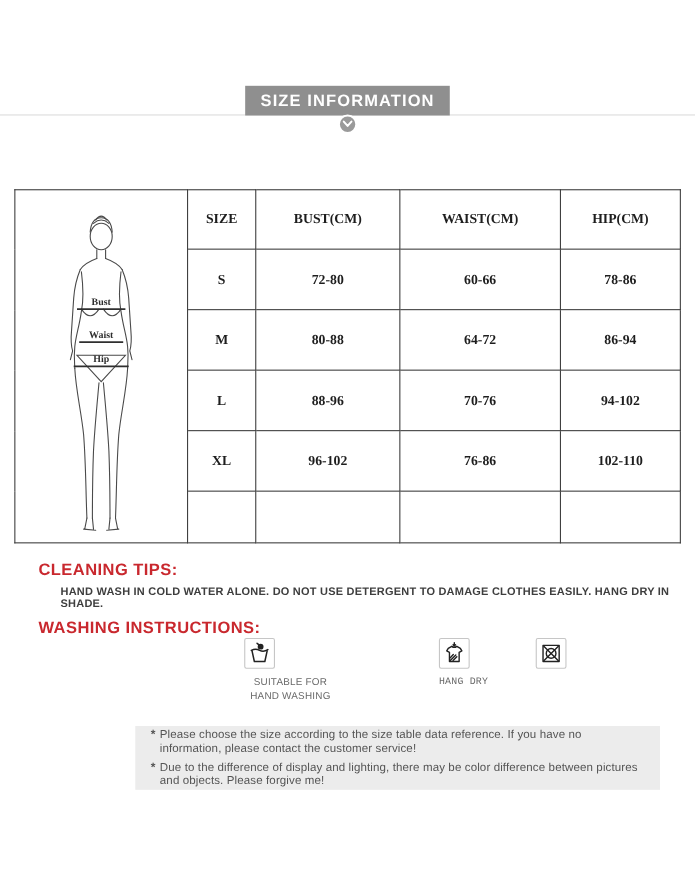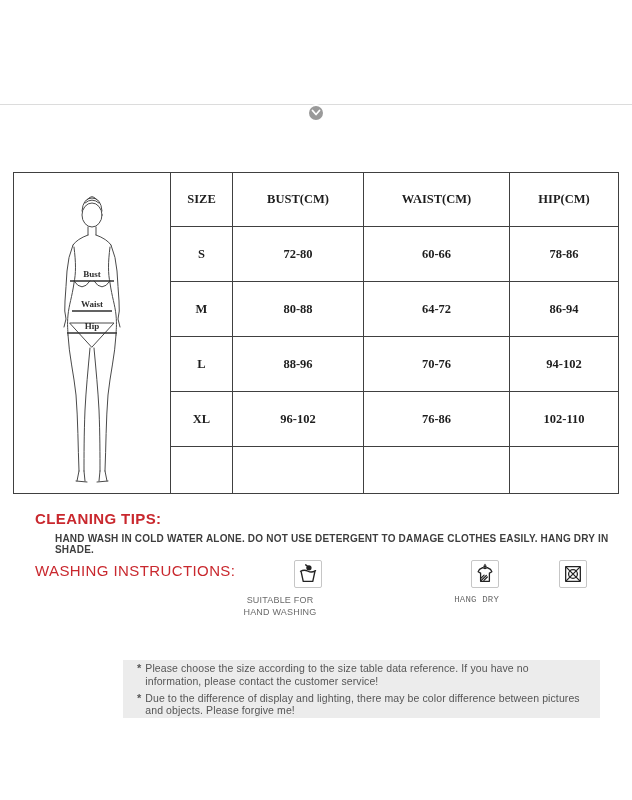--- a/index.html
+++ b/index.html
@@ -68,25 +68,25 @@
     color: #c9282e; font-size: 15px; font-weight: 700; letter-spacing: 0.4px;
   }
   .tips-body {
     position: absolute; left: 35px; top: 533px; width: 580px;
     color: #3e3e3e; font-size: 10px; font-weight: 700; letter-spacing: 0.2px; margin-left: 20px;
   }
 
   
   .wash-title {
     position: absolute; left: 35px; top: 562px;
-    color: #c9282e; font-size: 15px; font-weight: 400; letter-spacing: 0.4px;
+    color: #c9282e; font-size: 15px; font-weight: 700; letter-spacing: 0.4px;
   }
   .wash-item {
-    position: absolute; top: 560px; width: 100px;
-    display: flex; flex-direction: column; align-items: flex-end;
+    position: absolute; top: 580px; width: 100px;
+    display: flex; flex-direction: column; align-items: flex-start;
   }
   .wash-item .icon-box {
     width: 28px; height: 28px;
     border: 1px solid #c6c6c6; border-radius: 2px;
     background: #ffffff;
     display: flex; align-items: center; justify-content: center;
   }
   .wash-item .icon-box svg { display: block; }
   .wash-label {
     margin-top: 6px; max-width: 84px;
@@ -116,20 +116,21 @@
   .note-text {
     color: #555555; font-size: 10.5px; line-height: 1.22; letter-spacing: 0.1px;
   }
 </style>
 </head>
 <body>
 
 <div class="page">
 
   <div class="header-rule"></div>
+  <div class="banner">SIZE INFORMATION</div>
   <div class="chevron-wrap">
     <svg width="10" height="8" viewBox="0 0 10 8">
       <polyline points="1.5,1.5 5,5.5 8.5,1.5" fill="none" stroke="#ffffff" stroke-width="1.8" stroke-linecap="round" stroke-linejoin="round"></polyline>
     </svg>
   </div>
 
   <div class="size-table-wrap">
     <table class="size-table">
       <colgroup>
         <col class="col-figure">

